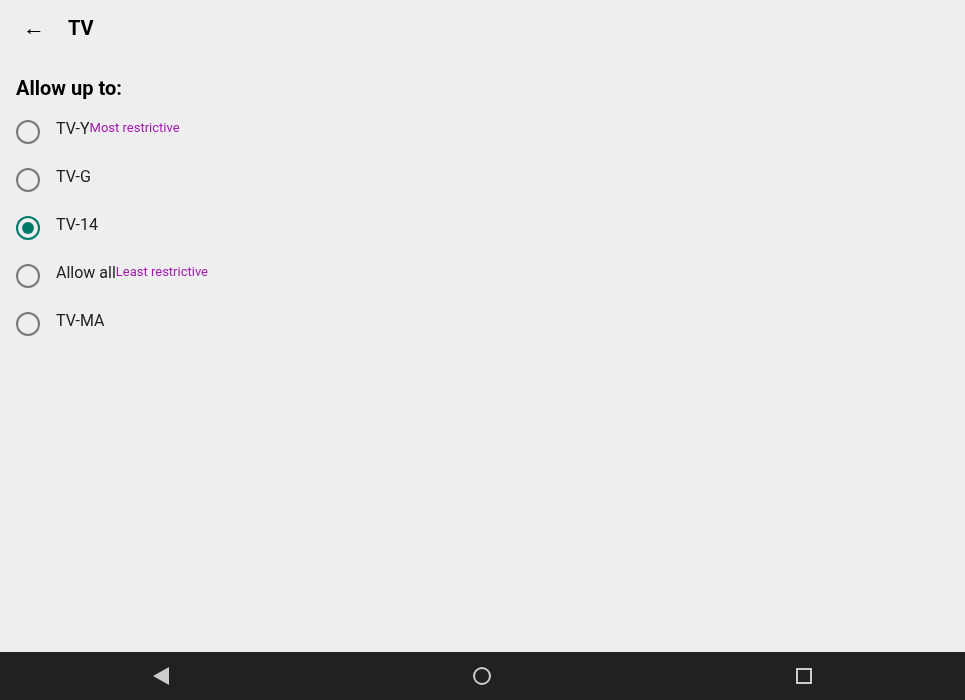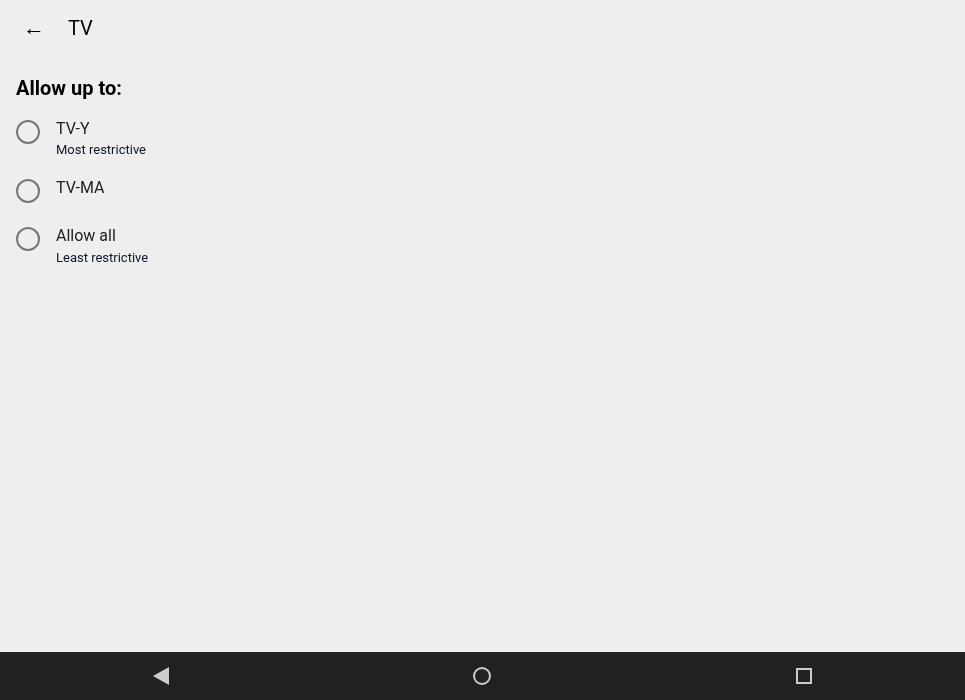--- a/index.html
+++ b/index.html
@@ -44,21 +44,21 @@
       margin-right: 16px;
     }
 
     .back-arrow {
       font-size: 22px;
       color: #000;
     }
 
     .page-title {
       font-size: 20px;
-      font-weight: 400;
+      font-weight: 700;
       color: #000;
     }
 
     
     .content {
       flex: 1;
       padding: 8px 0;
       overflow-y: auto;
     }
 
@@ -98,33 +98,33 @@
     .radio-circle.selected::after {
       content: '';
       width: 12px;
       height: 12px;
       border-radius: 50%;
       background-color: #00796b;
     }
 
     .radio-text {
       display: flex;
-      flex-direction: column;
+      flex-direction: row;
       justify-content: space-between;
     }
 
     .radio-label {
       font-size: 16px;
       color: #212121;
       line-height: 1.4;
     }
 
     .radio-sublabel {
       font-size: 13px;
-      color: #0f172a;
+      color: #a21caf;
       margin-top: 2px;
     }
 
     
     .nav-bar {
       height: 48px;
       background-color: #212121;
       display: flex;
       align-items: center;
       justify-content: space-around;
@@ -183,28 +183,40 @@
         <div class="radio-item">
           <div class="radio-circle"></div>
           <div class="radio-text">
             <span class="radio-label">TV-Y</span>
             <span class="radio-sublabel">Most restrictive</span>
           </div>
         </div>
         <div class="radio-item">
           <div class="radio-circle"></div>
           <div class="radio-text">
-            <span class="radio-label">TV-MA</span>
+            <span class="radio-label">TV-G</span>
+          </div>
+        </div>
+        <div class="radio-item">
+          <div class="radio-circle selected"></div>
+          <div class="radio-text">
+            <span class="radio-label">TV-14</span>
           </div>
         </div>
         <div class="radio-item">
           <div class="radio-circle"></div>
           <div class="radio-text">
             <span class="radio-label">Allow all</span>
             <span class="radio-sublabel">Least restrictive</span>
+          </div>
+        </div>
+        <div class="radio-item">
+          <div class="radio-circle"></div>
+          <div class="radio-text">
+            <span class="radio-label">TV-MA</span>
           </div>
         </div>
       </div>
   </div>
 
   <div class="nav-bar">
     <div class="nav-button">
       <div class="triangle-icon"></div>
     </div>
     <div class="nav-button">

